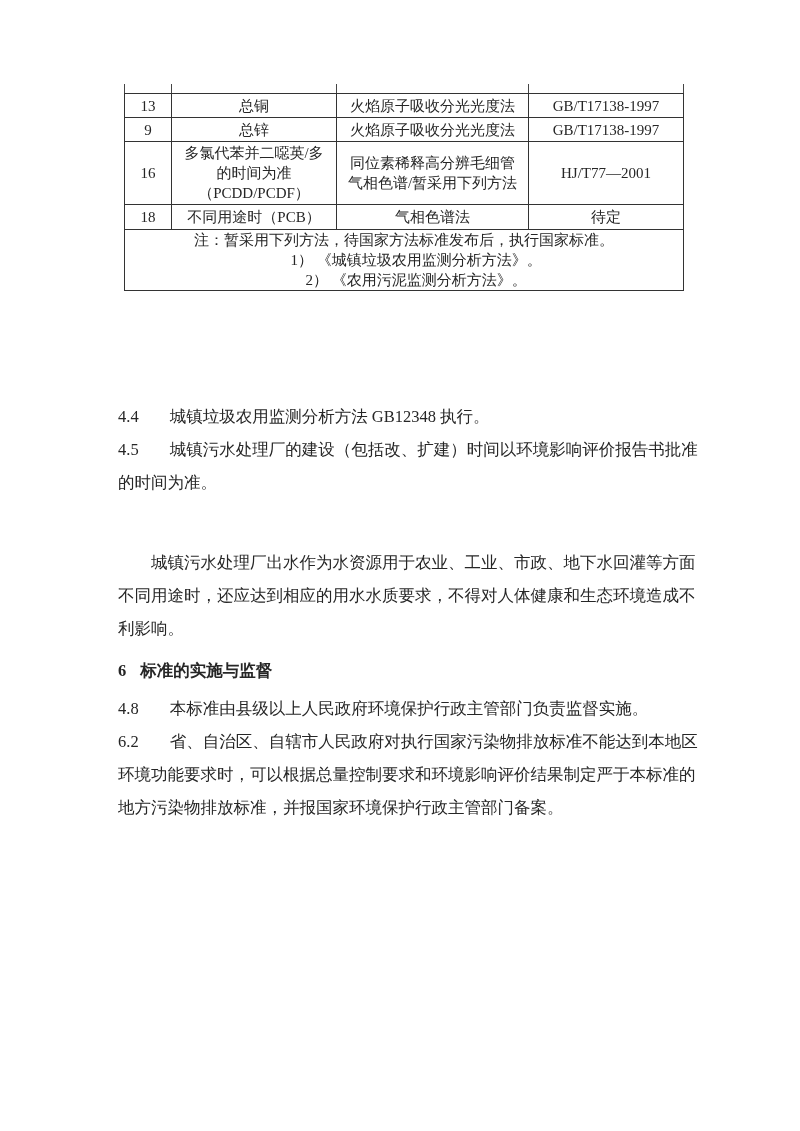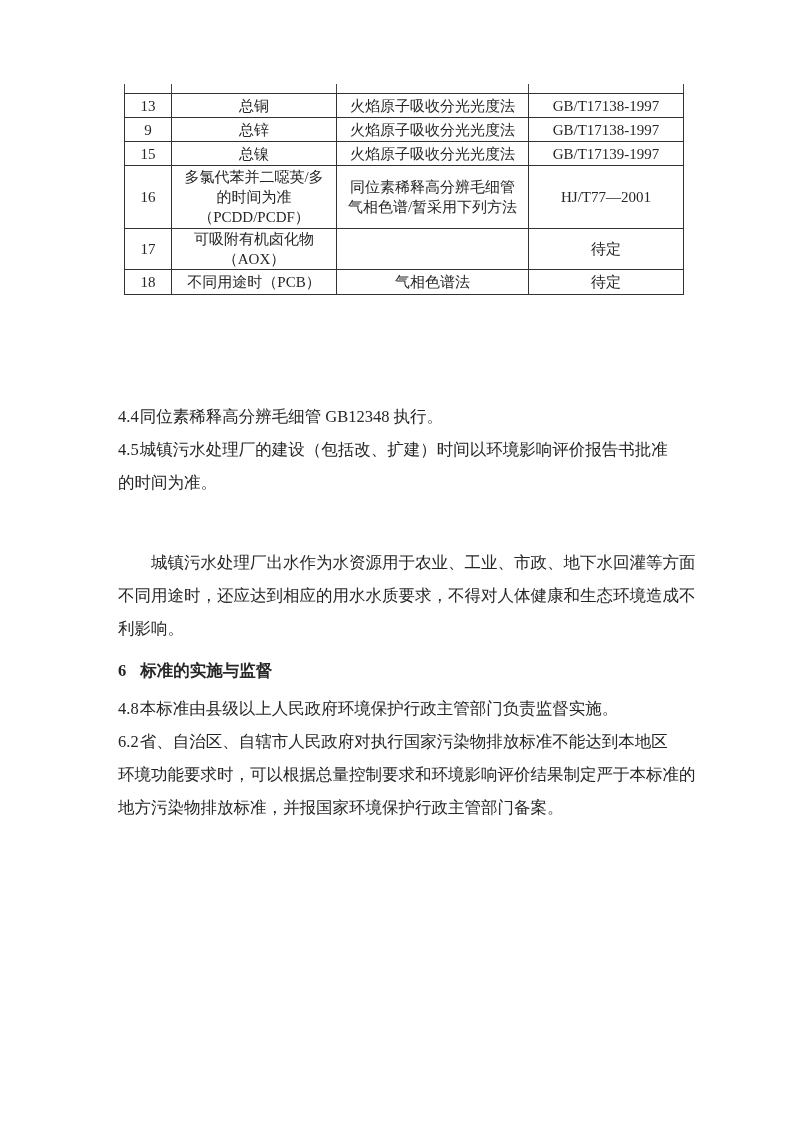--- a/index.html
+++ b/index.html
@@ -38,21 +38,21 @@
     text-align: left; vertical-align: top;
     padding: 2px 5px 1px 5px; height: 58px;
   }
   .note-sub { padding-left: 24px; }
 
   
   .clause, .s-heading, .s-para {
     position: absolute; left: 118px; width: 640px;
     font-size: 16.5px; line-height: 33px; color: #262626;
   }
-  .num { display: inline-block; margin-right: 1px; }
+  .num { display: inline-block; margin-right: 31px; }
   .clause-text { white-space: pre-line; }
   .s-heading { font-weight: bold; }
   .s-heading .num { margin-right: 14px; }
   .s-para { white-space: pre-line; text-indent: 33px; }
 
   .c44 { top: 383px; }
   .c45 { top: 416px; }
   .h5  { top: 494px; }
   .p5  { top: 529px; }
   .h6  { top: 640px; }
@@ -83,53 +83,47 @@
         <td class="pre">总铜</td>
         <td class="pre">火焰原子吸收分光光度法</td>
         <td>GB/T17138-1997</td>
       </tr>
       <tr class="r-single">
         <td>9</td>
         <td class="pre">总锌</td>
         <td class="pre">火焰原子吸收分光光度法</td>
         <td>GB/T17138-1997</td>
       </tr>
-      <tr class="r-single">
-        <td>15</td>
-        <td class="pre">总镍</td>
-        <td class="pre">火焰原子吸收分光光度法</td>
-        <td>GB/T17139-1997</td>
-      </tr>
       <tr class="r-tall">
         <td>16</td>
         <td class="pre">多氯代苯并二噁英/多
 的时间为准
 （PCDD/PCDF）</td>
         <td class="pre">同位素稀释高分辨毛细管
 气相色谱/暂采用下列方法</td>
         <td>HJ/T77—2001</td>
       </tr>
-      <tr class="r-mid">
-        <td>17</td>
-        <td class="pre">可吸附有机卤化物
-（AOX）</td>
-        <td class="pre"></td>
-        <td>待定</td>
-      </tr>
       <tr class="r-last">
         <td>18</td>
         <td class="pre">不同用途时（PCB）</td>
         <td class="pre">气相色谱法</td>
         <td>待定</td>
       </tr>
+      <tr>
+        <td class="note-cell" colspan="4">
+          <div>注：暂采用下列方法，待国家方法标准发布后，执行国家标准。</div>
+          <div class="note-sub">1） 《城镇垃圾农用监测分析方法》。</div>
+          <div class="note-sub">2） 《农用污泥监测分析方法》。</div>
+        </td>
+      </tr>
     </tbody>
   </table>
 
   <p class="clause c44">
-    <span class="num">4.4</span><span class="clause-text">同位素稀释高分辨毛细管 GB12348 执行。</span>
+    <span class="num">4.4</span><span class="clause-text">城镇垃圾农用监测分析方法 GB12348 执行。</span>
   </p>
 
   <p class="clause c45">
     <span class="num">4.5</span><span class="clause-text">城镇污水处理厂的建设（包括改、扩建）时间以环境影响评价报告书批准
 的时间为准。</span>
   </p>
 
 
   <p class="s-para p5">城镇污水处理厂出水作为水资源用于农业、工业、市政、地下水回灌等方面
 不同用途时，还应达到相应的用水水质要求，不得对人体健康和生态环境造成不

